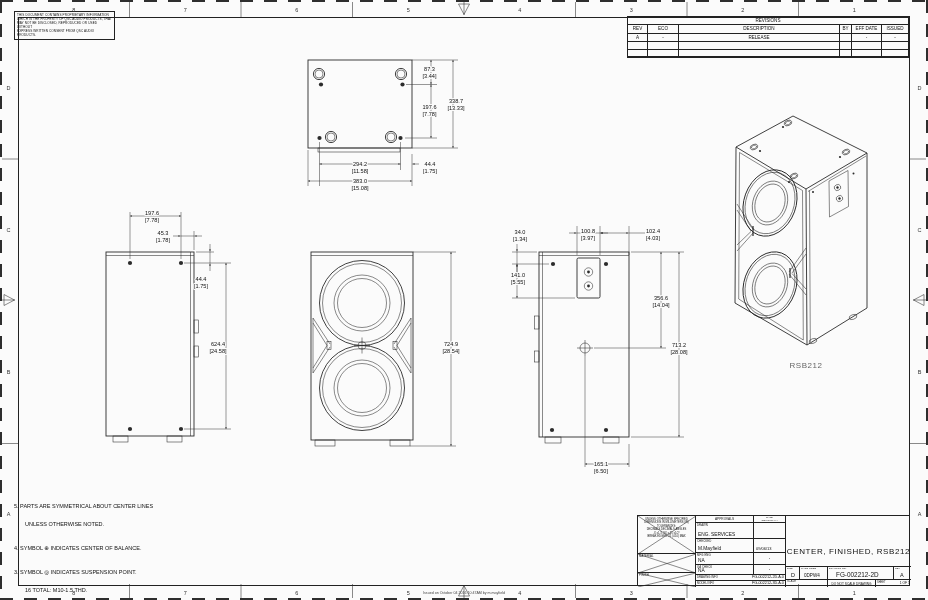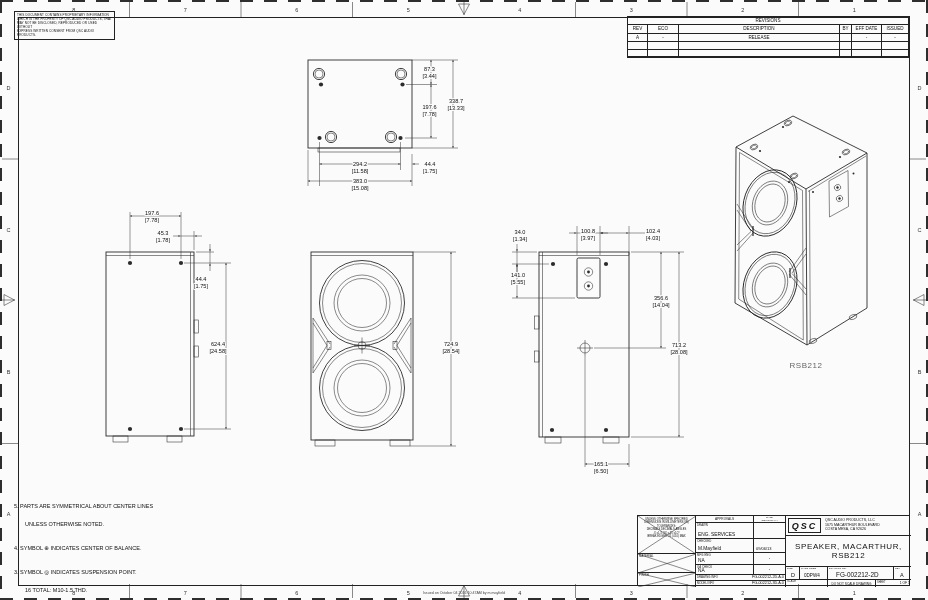--- a/index.html
+++ b/index.html
@@ -164,32 +164,22 @@
       </div>
     <div class="cell" style="left:58px;top:59px;width:90px;height:6px;font-size:2.8px;line-height:5.6px">
       <span style="padding-left:1px">DRAWING INFO</span>
       <span style="float:right;font-size:3.8px;padding-right:1px">FG-002212-2D.A.0</span>
     </div>
     <div class="cell" style="left:58px;top:65px;width:90px;height:6px;border-bottom:none;font-size:2.8px;line-height:5.6px">
       <span style="padding-left:1px">MODEL INFO</span>
       <span style="float:right;font-size:3.8px;padding-right:1px">FG-002212-3D.A.0</span>
     </div>
 
-    <div class="cell" style="left:148px;top:0;width:125px;height:20px;border-right:none">
-      <div id="logo">
-          <span>QSC</span>
-        </div>
-      <div id="cotext">
-        <div>QSC AUDIO PRODUCTS, LLC</div>
-        <div>1675 MACARTHUR BOULEVARD</div>
-        <div>COSTA MESA, CA  92626</div>
-      </div>
-    </div>
     <div class="cell ctr" style="left:148px;top:20px;width:125px;height:31px;border-right:none">
-      <span id="ttl">SPEAKER, MACARTHUR, RSB212</span>
+      <span id="ttl">CENTER, FINISHED, RSB212</span>
     </div>
     <div class="cell" style="left:148px;top:51px;width:14px;height:13px">
       <span class="lb" style="font-size:2.4px">SIZE</span>
       <span class="val" style="left:5px;font-size:5.5px">D</span>
     </div>
     <div class="cell" style="left:162px;top:51px;width:28px;height:13px">
       <span class="lb" style="font-size:2.4px">CAGE CODE</span>
       <span class="val" style="left:4px;font-size:4.6px">0DPW4</span>
     </div>
     <div class="cell" style="left:190px;top:51px;width:66px;height:13px">

